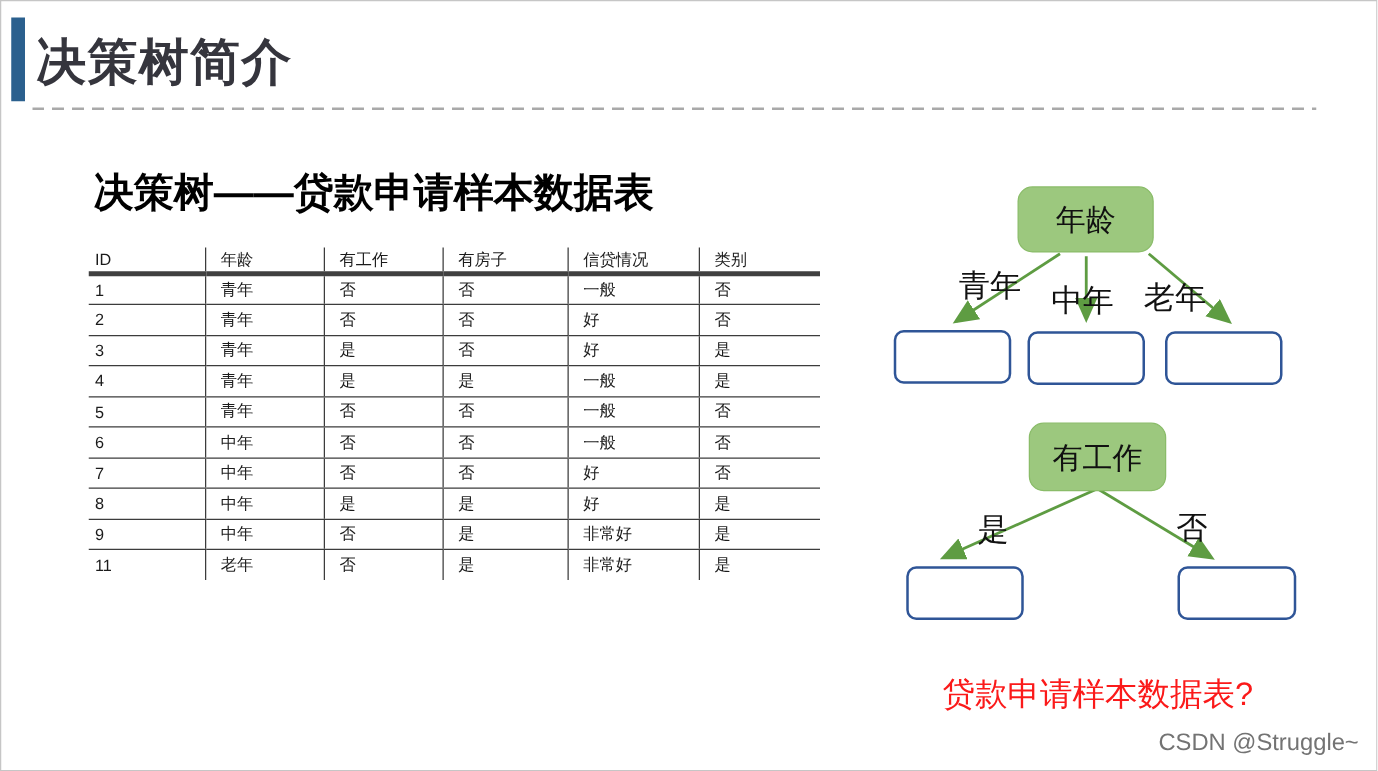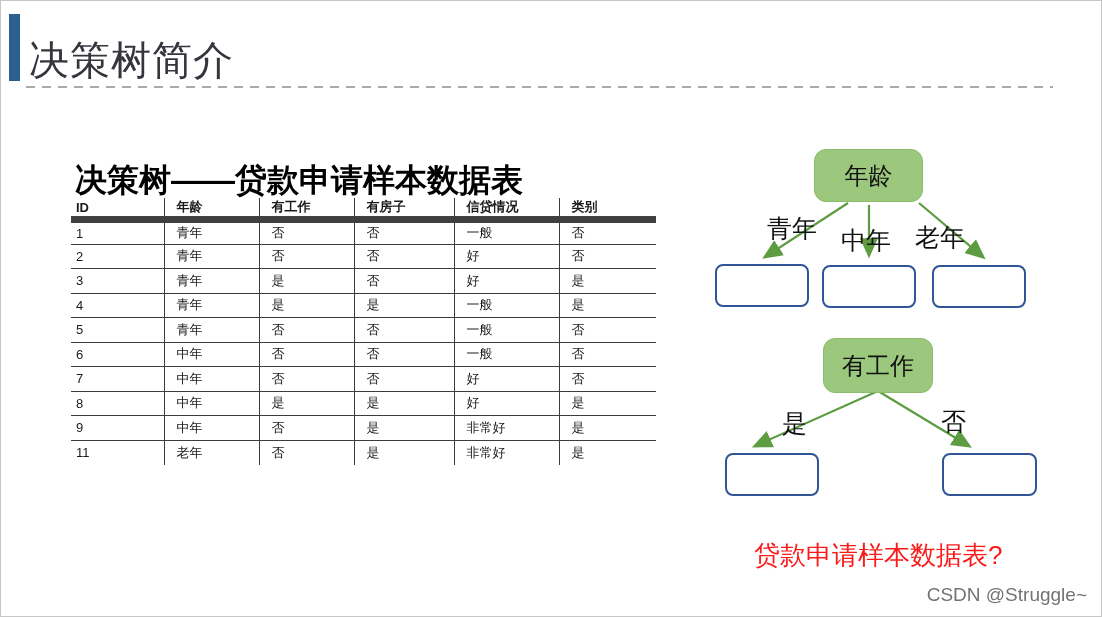--- a/index.html
+++ b/index.html
@@ -10,50 +10,50 @@
     position:relative; width:1102px; height:617px;
     background:#ffffff; border:1px solid #c6c6c6; overflow:hidden;
   }
 
   
   .accent-bar {
     position:absolute; left:8px; top:13px; width:11px; height:67px;
     background:#2b608e;
   }
   .page-title {
-    position:absolute; left:28px; top:32px;
-    font-size:40px; font-weight:400; color:#35353d; letter-spacing:1px;
+    position:absolute; left:28px; top:21px;
+    font-size:40px; font-weight:700; color:#35353d; letter-spacing:1px;
     white-space:nowrap;
   }
   .dashed-divider {
     position:absolute; left:25px; top:85px; width:1027px; height:2px;
     background:repeating-linear-gradient(to right,#a9a9a9 0 9px,transparent 9px 16px);
   }
 
   
   .subtitle {
     position:absolute; left:74px; top:132px;
-    font-size:32px; font-weight:700; color:#000000; white-space:nowrap;margin-top:26px;
+    font-size:32px; font-weight:700; color:#000000; white-space:nowrap;
   }
 
   
   table.data-table {
     position:absolute; left:70px; top:197px; width:585px;
     border-collapse:collapse; table-layout:fixed;
     font-size:13px; color:#1b1b1b;
   }
   table.data-table col:nth-child(1){width:93px;}
   table.data-table col:nth-child(2){width:95px;}
   table.data-table col:nth-child(3){width:95px;}
   table.data-table col:nth-child(4){width:100px;}
   table.data-table col:nth-child(5){width:105px;}
   table.data-table col:nth-child(6){width:97px;}
   table.data-table th {
-    height:21px; font-weight:700; text-align:left; vertical-align:middle;
-    border-bottom:7px solid #404040; padding-left:12px; white-space:nowrap;
+    height:21px; font-weight:400; text-align:left; vertical-align:middle;
+    border-bottom:4px solid #404040; padding-left:12px; white-space:nowrap;
   }
   table.data-table td {
     height:24.5px; vertical-align:middle;
     border-bottom:1px solid #3c3c3c; padding-left:12px; white-space:nowrap;
   }
   table.data-table th:first-child, table.data-table td:first-child { padding-left:5px; }
   table.data-table th + th, table.data-table td + td { border-left:1px solid #3c3c3c; }
   table.data-table tbody tr:last-child td { border-bottom:none; }
 
   

